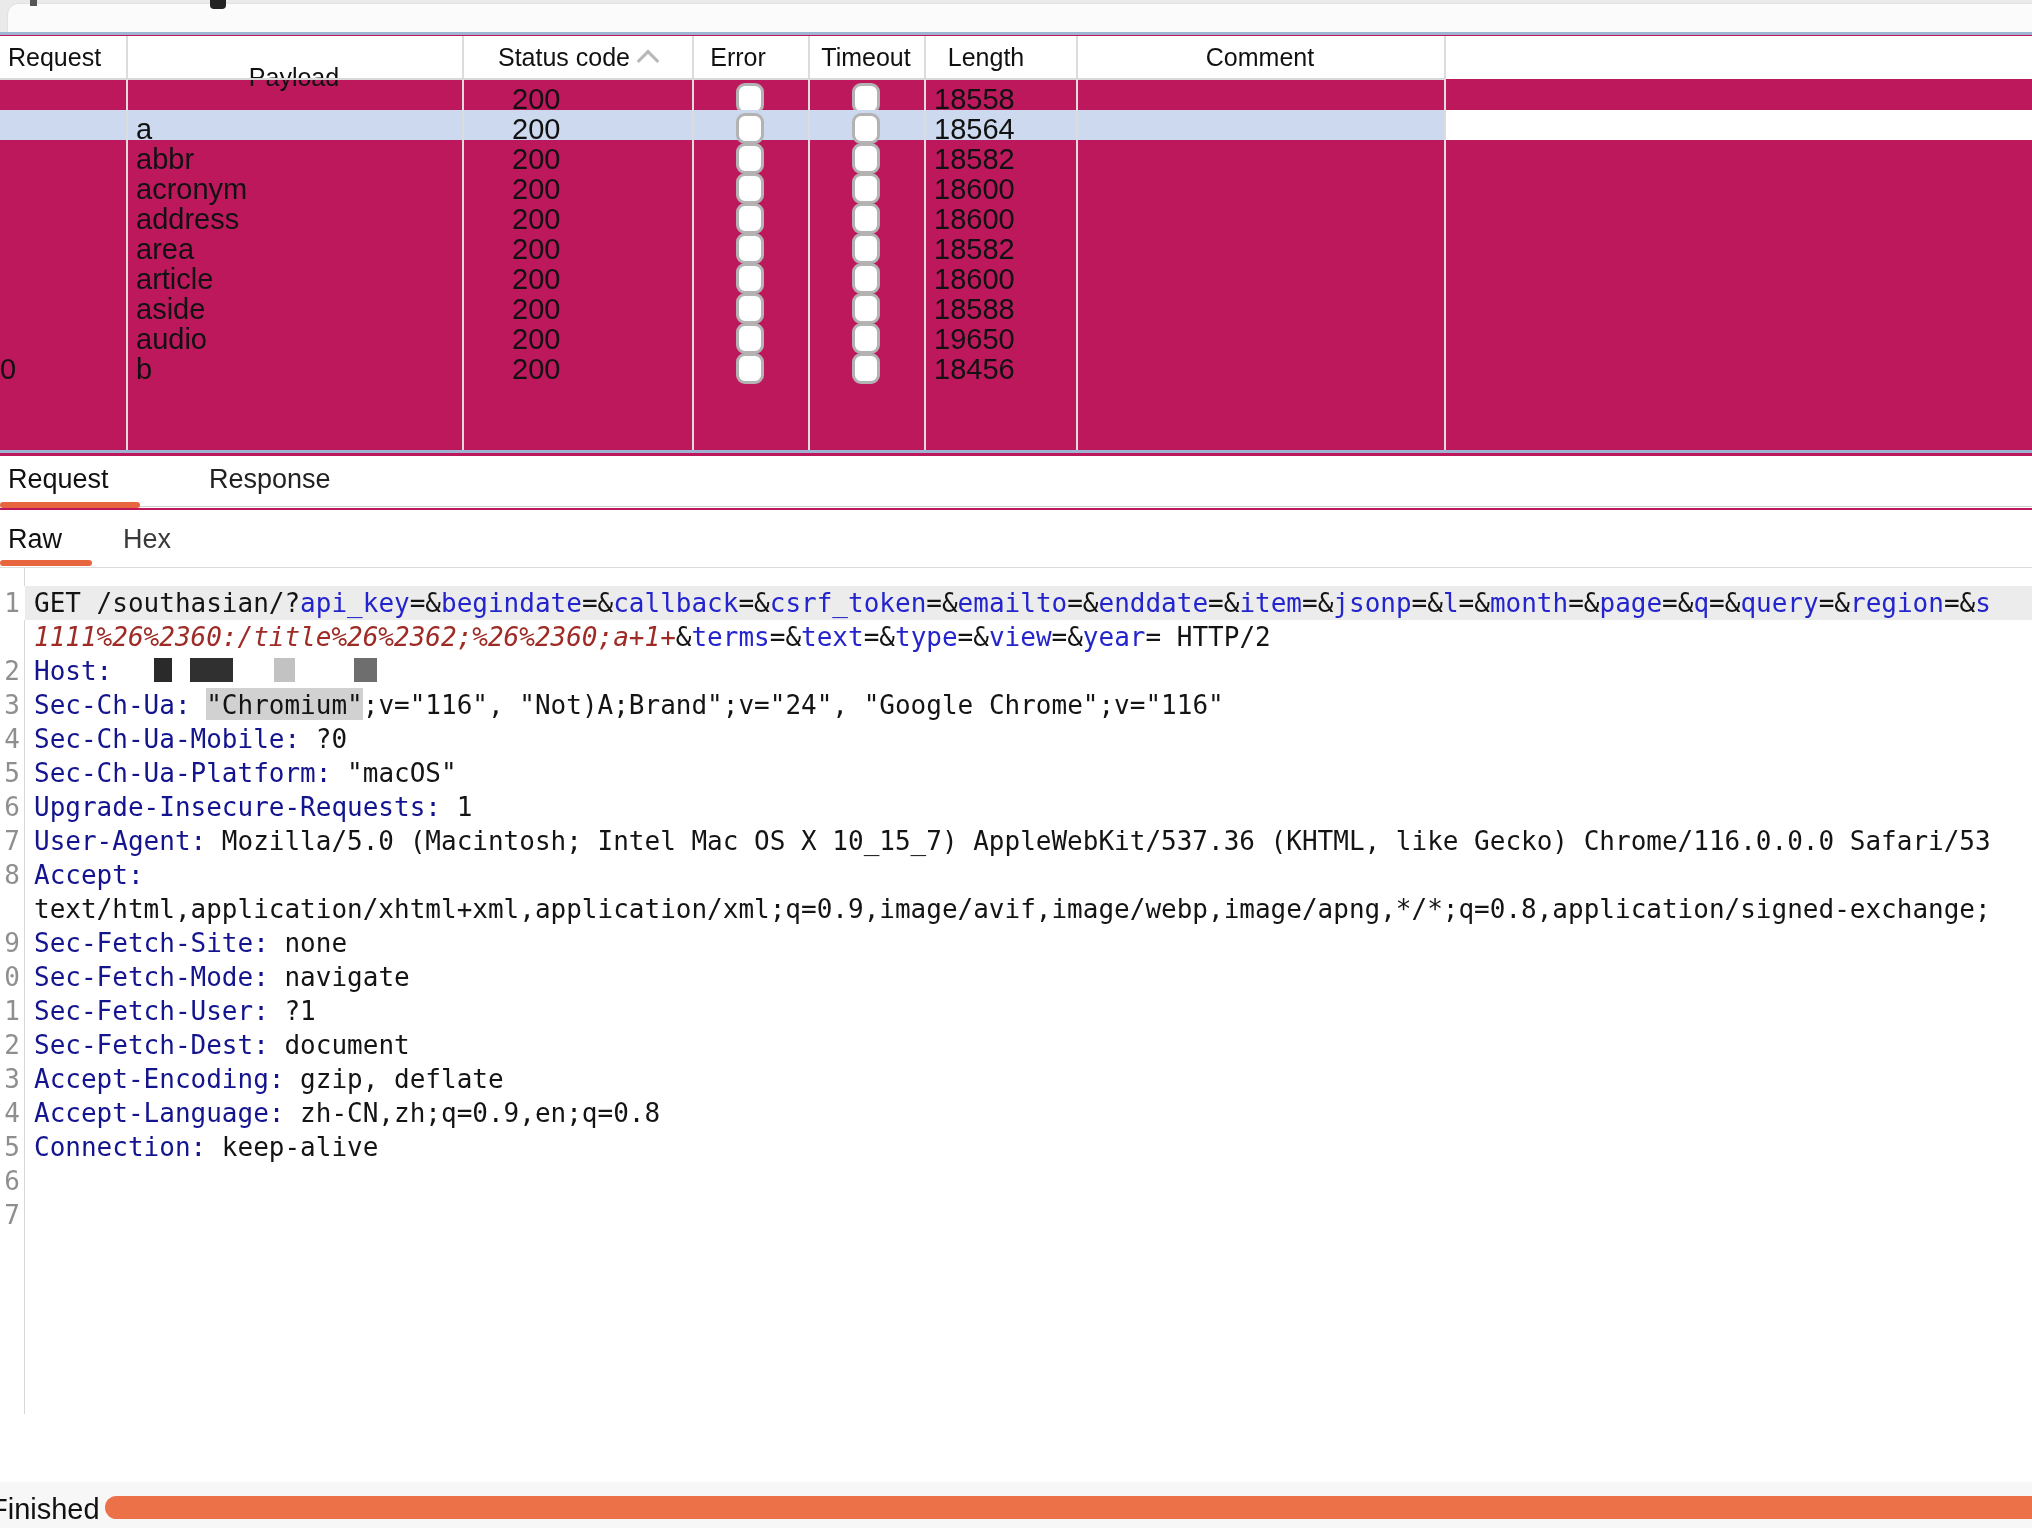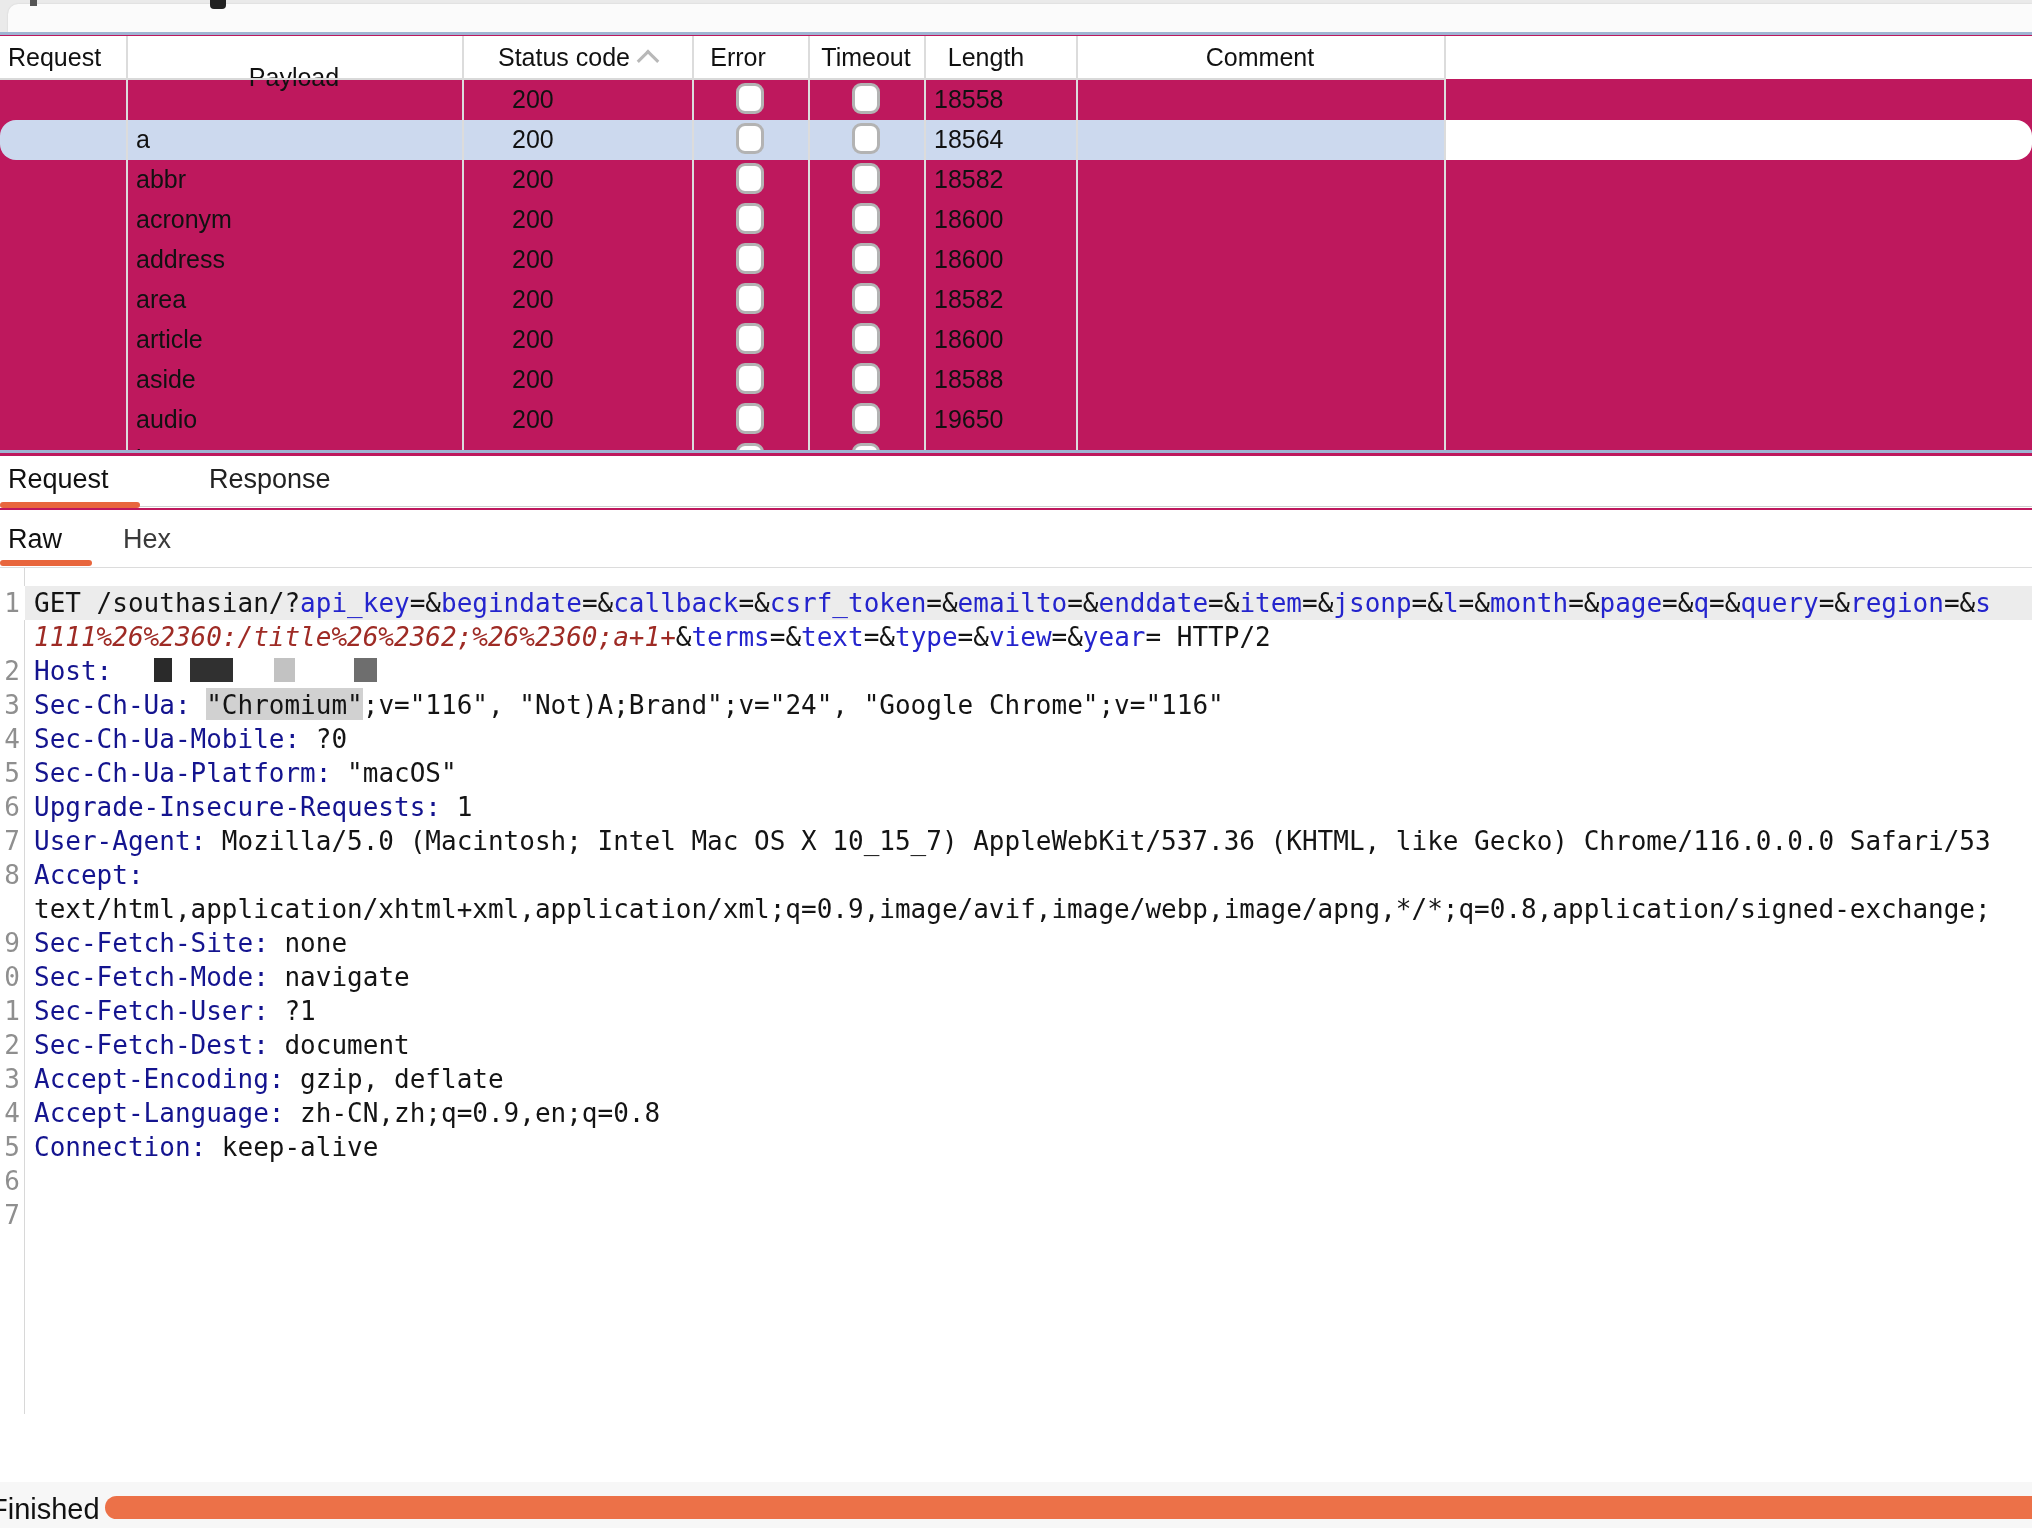--- a/index.html
+++ b/index.html
@@ -22,21 +22,21 @@
   .th.c-pay{left:126px;width:336px;text-align:center;margin-top:20px;}
   .th.c-status{left:462px;width:230px;text-align:center;}
   .th.c-err{left:692px;width:92px;text-align:center;}
   .th.c-to{left:808px;width:116px;text-align:center;}
   .th.c-len{left:924px;width:124px;text-align:center;}
   .th.c-com{left:1076px;width:368px;text-align:center;}
   .sortchev{display:inline-block;width:13px;height:13px;border-left:3px solid #b8b8b8;border-top:3px solid #b8b8b8;
             transform:rotate(45deg) translate(2px,2px);margin-left:10px;}
   #header-underline{left:0;top:78px;width:1444px;height:2px;background:#d9d9d9;}
   #tbl-body{left:0;top:80px;width:2032px;height:370px;overflow:hidden;}
-  .trow{position:relative;width:2032px;height:40px;font-size:25px;border-radius:16px;}
+  .trow{position:relative;width:2032px;height:30px;font-size:29px;}
   .trow.sel{background:linear-gradient(to right,#ccd9ee 1444px,#fff 1444px);}
   .td{position:absolute;top:0;height:38px;line-height:38px;white-space:nowrap;}
   .td.c-req{left:0;width:120px;}
   .td.c-pay{left:136px;width:320px;}
   .td.c-status{left:512px;width:170px;}
   .td.c-len{left:934px;width:140px;}
   .cb{position:absolute;top:3px;width:28px;height:31px;background:#fff;border:3px solid #b3b3b3;border-radius:9px;box-sizing:border-box;}
   .cb.cb-err{left:736px;}
   .cb.cb-to{left:852px;}
   .vline{position:absolute;top:36px;height:414px;width:2px;background:#dcdcdc;}

